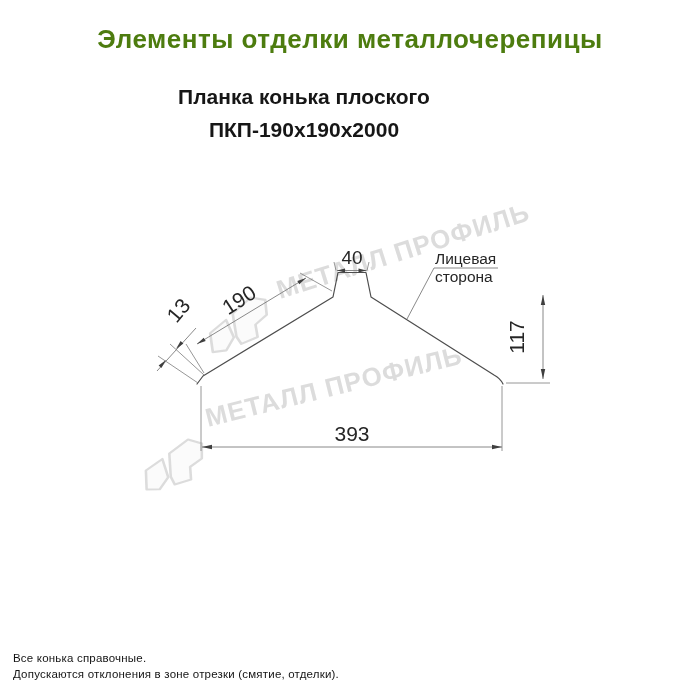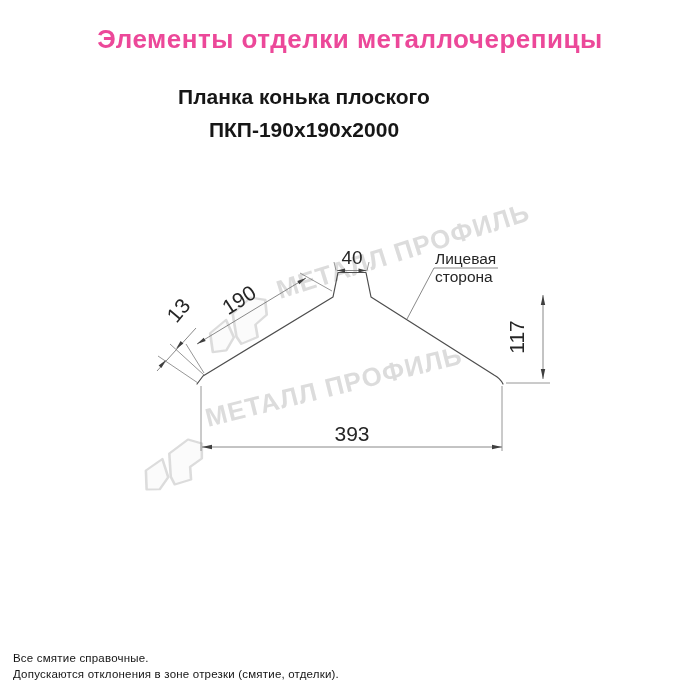--- a/index.html
+++ b/index.html
@@ -8,21 +8,21 @@
   }
   html,body{margin:0;padding:0;}
   body{
     width:700px;height:700px;position:relative;background:var(--paper);
     font-family:"Liberation Sans","DejaVu Sans",sans-serif;color:var(--txt);
     overflow:hidden;
   }
   .abs{position:absolute;}
   .title{
     top:24px;left:0;width:700px;text-align:center;
-    font-size:26px;font-weight:bold;letter-spacing:0.5px;color:#ec4899;
+    font-size:26px;font-weight:bold;letter-spacing:0.5px;color:#4d7c0f;
   }
   .subtitle{
     left:0;width:608px;text-align:center;font-weight:bold;color:#161616;
     font-size:21px;
   }
   .sub1{top:85px;}
   .sub2{top:118px;text-align:center;}
   .footer-note{
     left:13px;font-size:11.5px;color:#141414;letter-spacing:0.2px;
   }
@@ -126,14 +126,14 @@
     <text class="dimtext" x="352" y="441" text-anchor="middle">393</text>
   </g>
 
   <g>
     <path class="dimline" d="M498,268 L434,268 L407,319"></path>
     <text class="facelabel" x="435" y="264">Лицевая</text>
     <text class="facelabel" x="435" y="282">сторона</text>
   </g>
 </svg>
 
-<div class="abs footer-note note1">Все смятие справочные.</div>
+<div class="abs footer-note note1">Все конька справочные.</div>
 <div class="abs footer-note note2">Допускаются отклонения в зоне отрезки (смятие, отделки).</div>
 
 </body></html>

